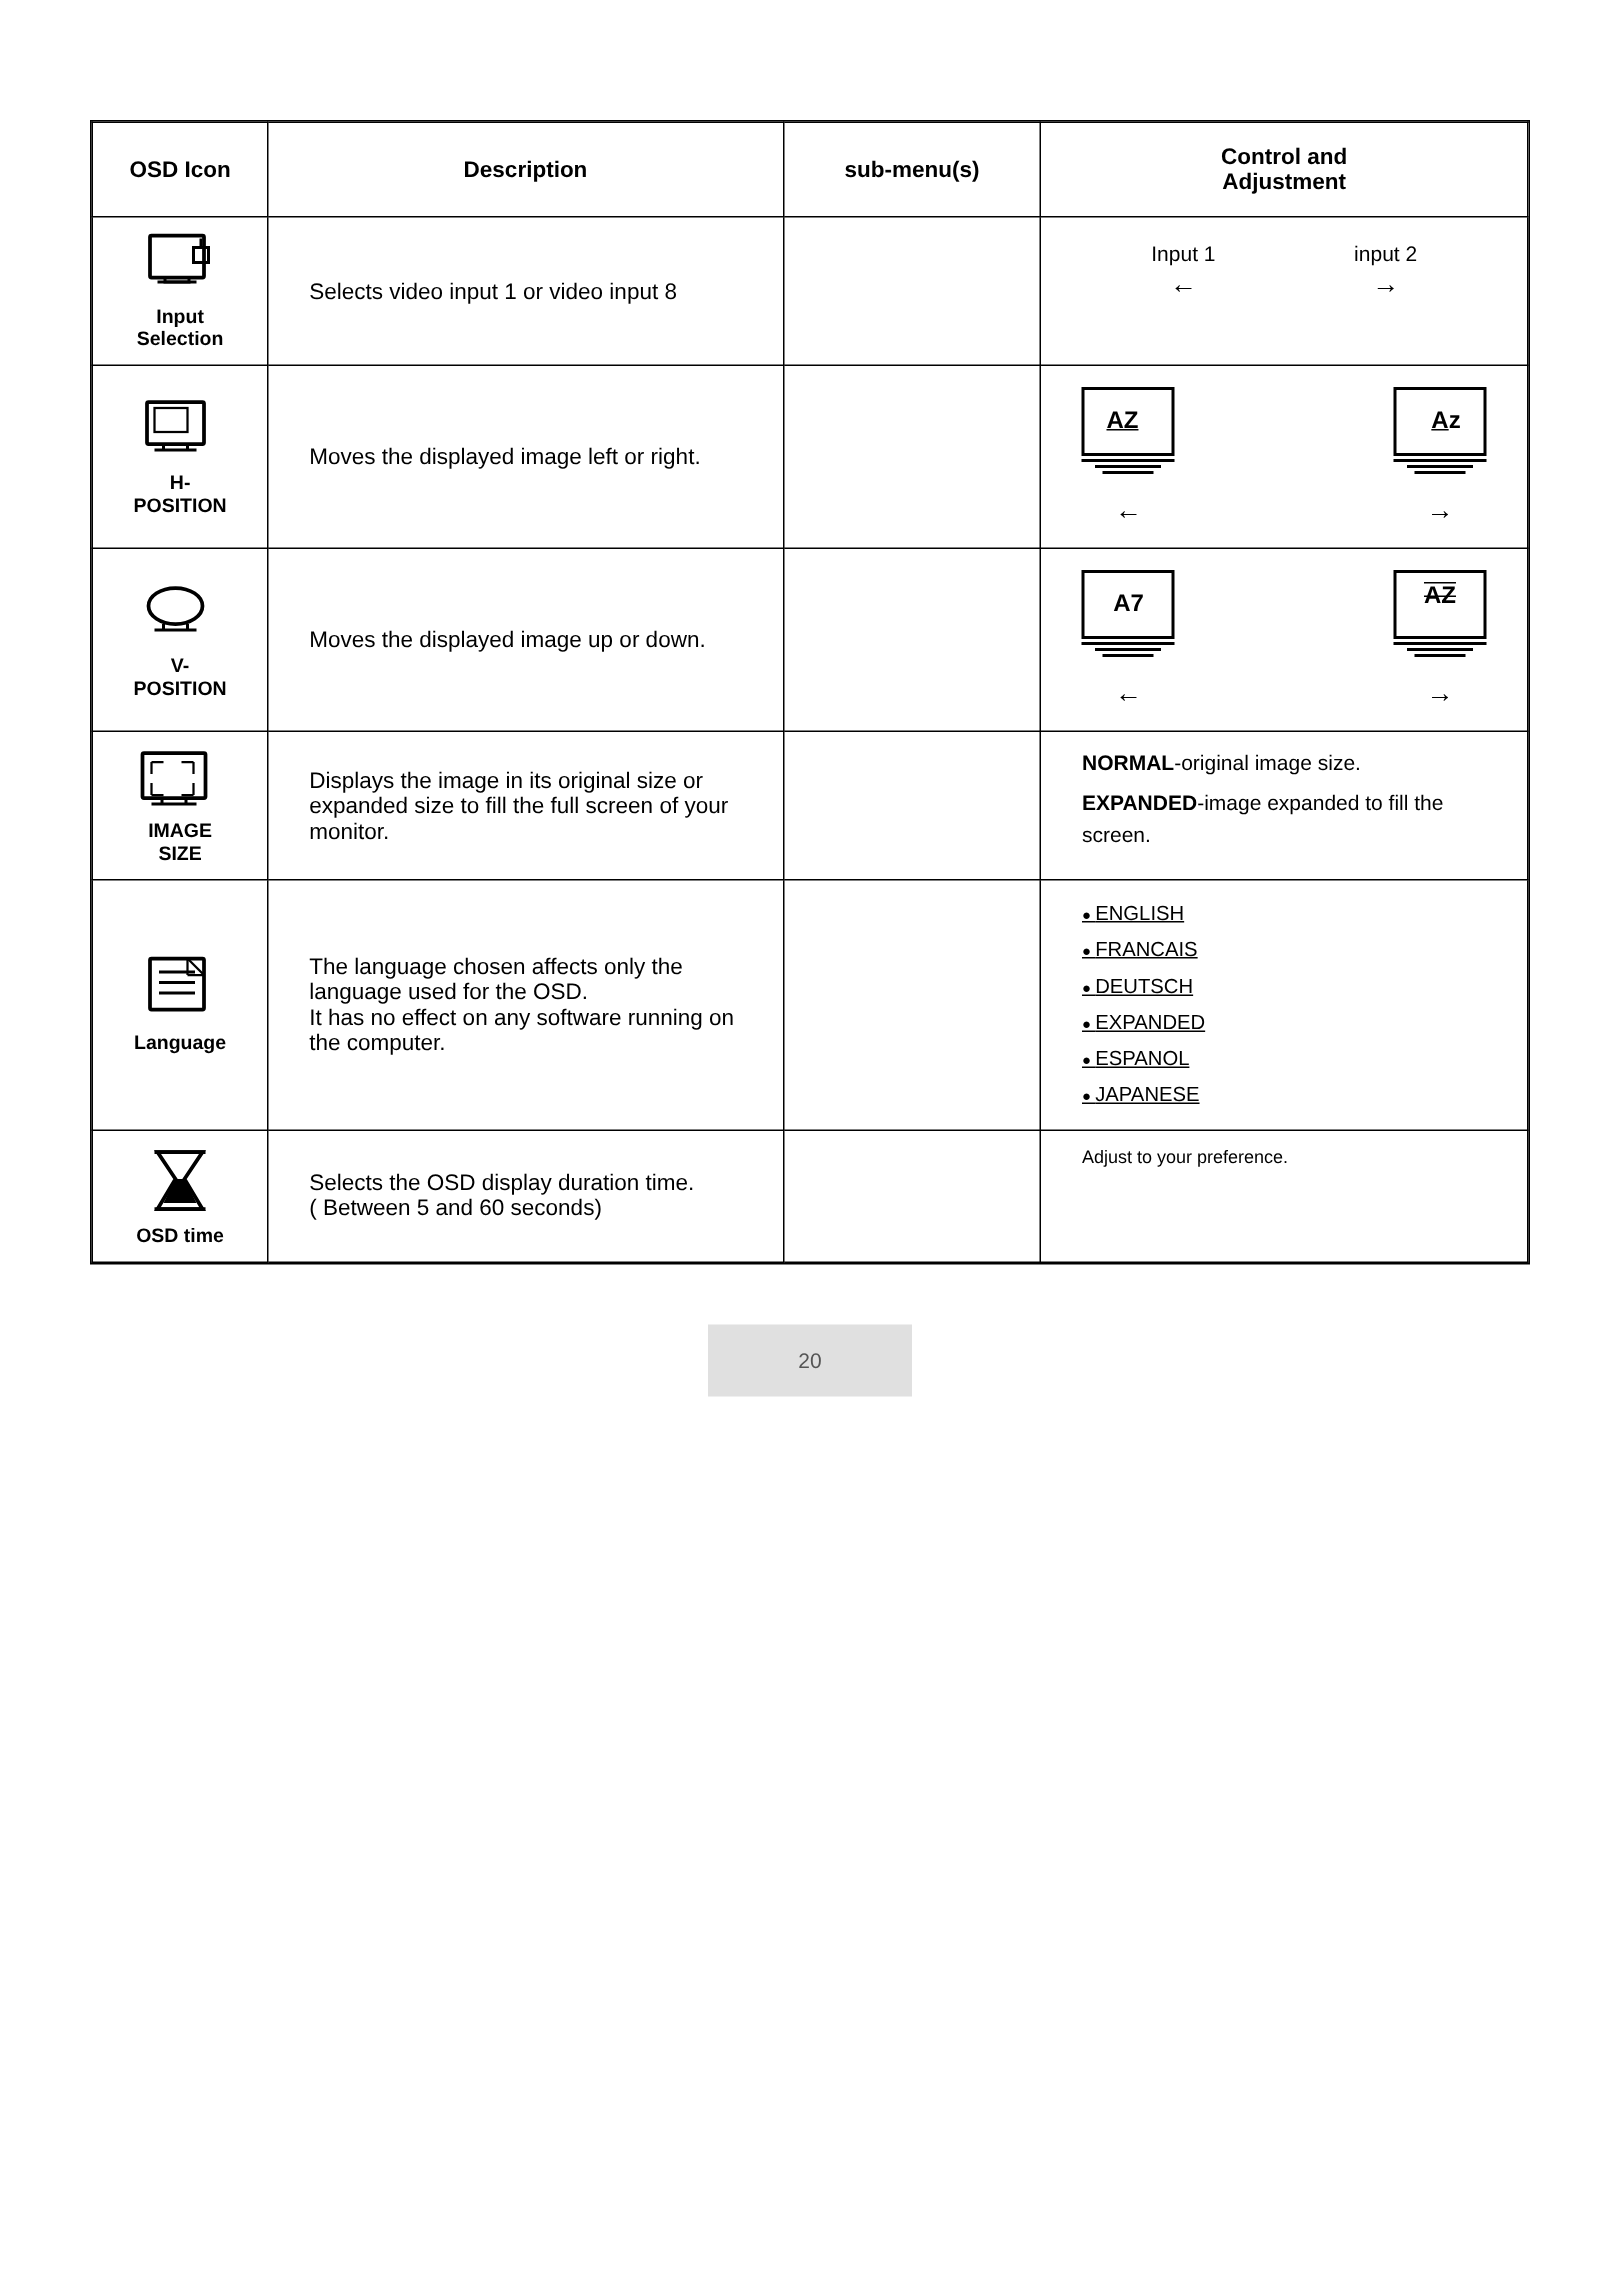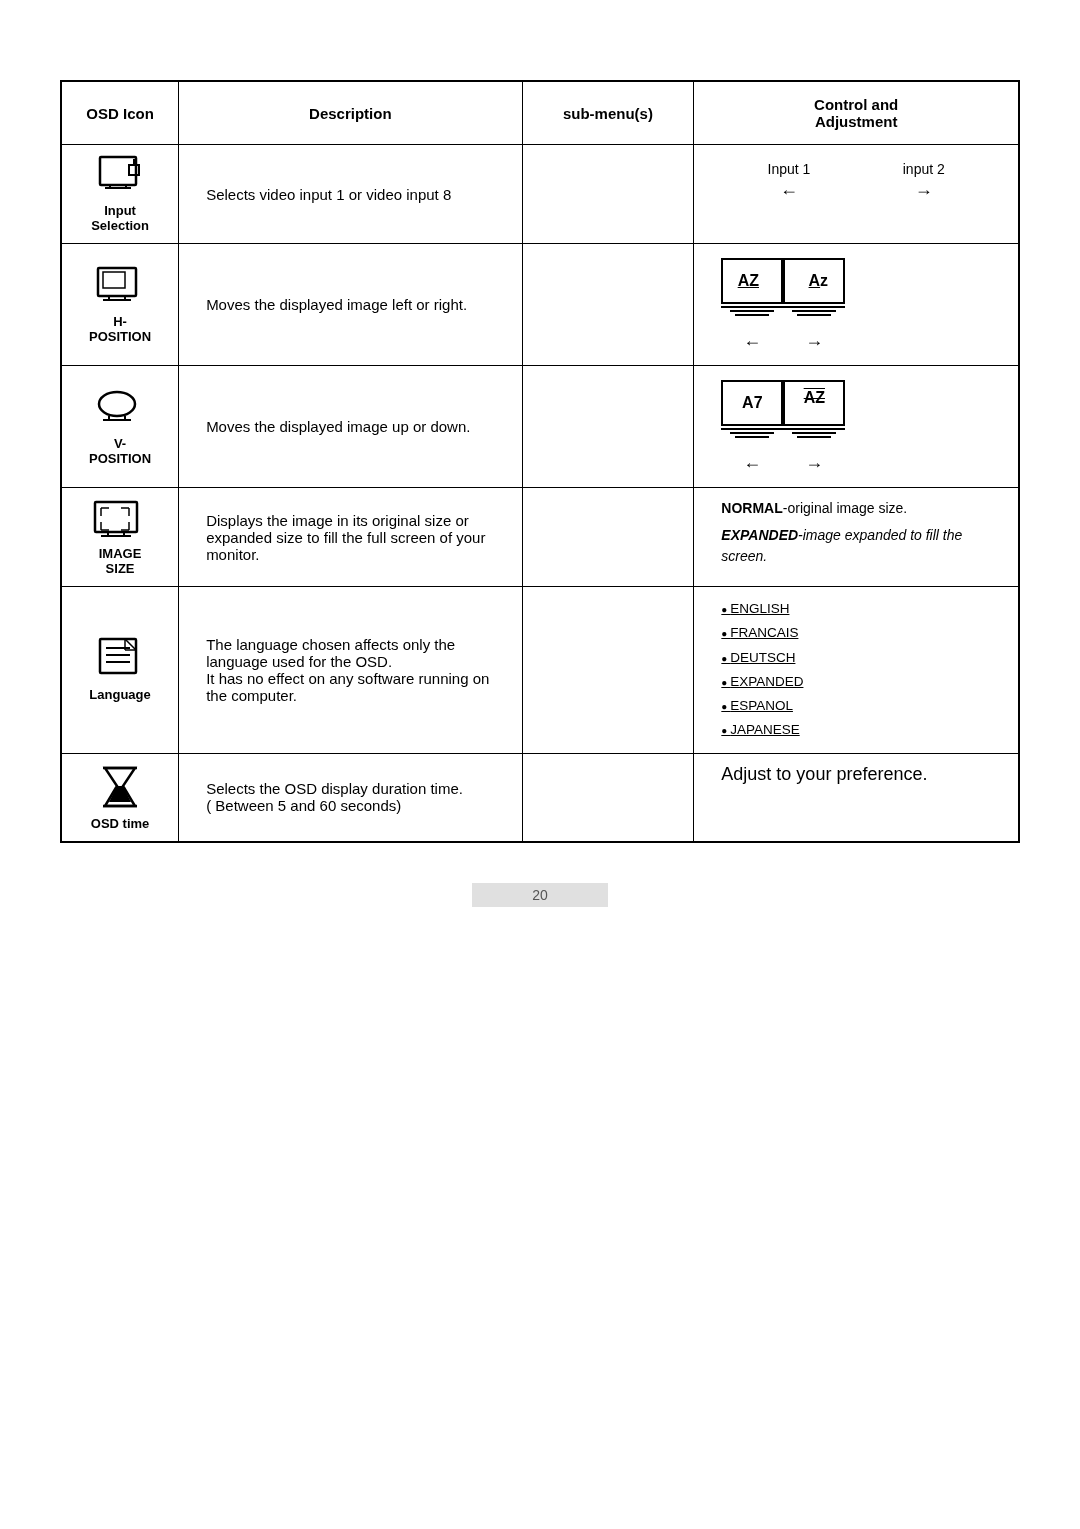--- a/index.html
+++ b/index.html
@@ -93,21 +93,21 @@
     }
 
     .arrow-row {
       font-size: 18px;
       margin-top: 2px;
     }
 
     
     .hv-control {
       display: flex;
-      justify-content: flex-start;
+      justify-content: space-between;
       align-items: flex-start;
       padding: 4px 0;
     }
 
     .monitor-block {
       text-align: center;
     }
 
     .monitor-block .arrow-row {
       margin-top: 14px;
@@ -128,30 +128,30 @@
       text-decoration: underline;
     }
 
     .lang-list li::before {
       content: "● ";
       font-size: 10px;
     }
 
     
     .osd-time-control {
-      font-size: 18px;
+      font-size: 12px;
     }
 
     
     .page-number {
       margin-top: 40px;
       font-size: 14px;
       color: #555;
       background: #e0e0e0;
-      padding: 4px 60px;
+      padding: 16px 60px;
     }
 
     
     .monitor-wrapper {
       display: flex;
       flex-direction: column;
       align-items: center;
     }
 
     .monitor-screen {
@@ -339,21 +339,21 @@
             <line x1="8" y1="32" x2="16" y2="32" stroke="#000" stroke-width="1.5"></line>
             <line x1="28" y1="32" x2="36" y2="32" stroke="#000" stroke-width="1.5"></line>
             <line x1="36" y1="24" x2="36" y2="32" stroke="#000" stroke-width="1.5"></line>
           </svg>
           <span class="icon-label">IMAGE SIZE</span>
         </td>
         <td class="desc-cell">Displays the image in its original size or expanded size to fill the full screen of your monitor.</td>
         <td class="submenu-cell"></td>
         <td class="control-cell imagesize-control">
           <div><strong>NORMAL</strong><span>-original image size.</span></div>
-          <div style="margin-top:6px;font-style:italic;"><strong>EXPANDED</strong><span>-image expanded to fill the screen.</span></div>
+          <div style="margin-top:6px;"><strong>EXPANDED</strong><span>-image expanded to fill the screen.</span></div>
         </td>
       </tr>
 
       <tr>
         <td class="icon-cell">
           <svg class="icon-svg" width="50" height="46" viewBox="0 0 50 46">
 
             <rect x="5" y="2" width="36" height="34" rx="1" fill="none" stroke="#000" stroke-width="2.5"></rect>
             <line x1="11" y1="11" x2="35" y2="11" stroke="#000" stroke-width="2"></line>
             <line x1="11" y1="18" x2="35" y2="18" stroke="#000" stroke-width="2"></line>

